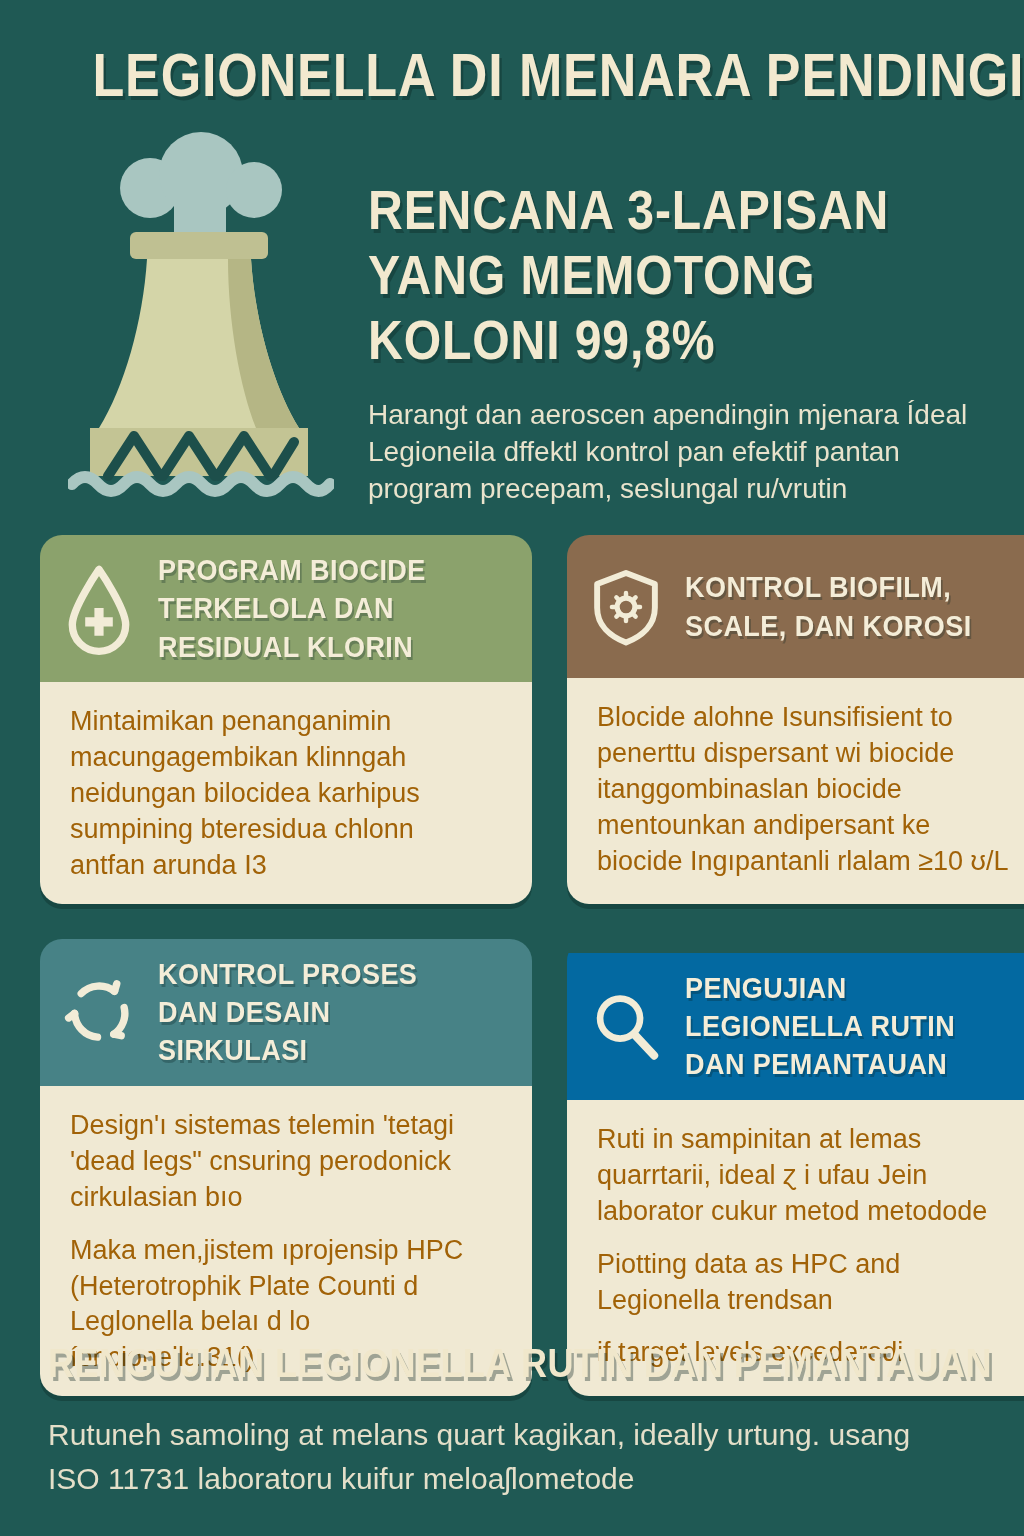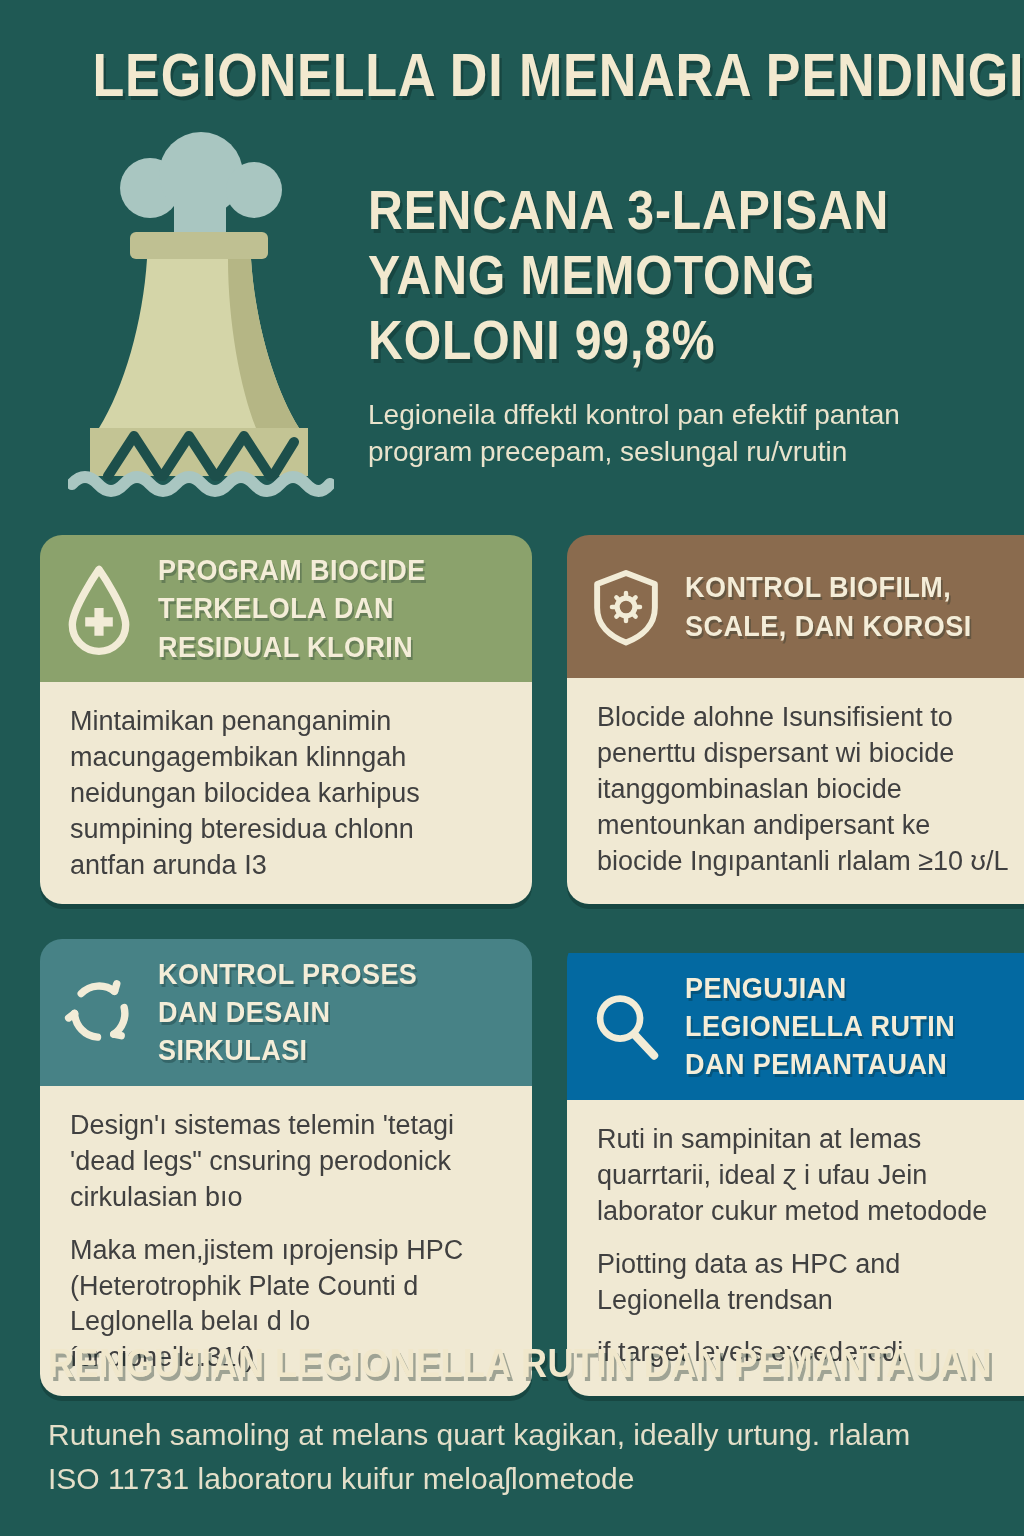--- a/index.html
+++ b/index.html
@@ -44,21 +44,21 @@
   }
   .card:nth-child(n+3) .card-header { min-height:133px; }
   .card-title {
     font-size:30px; font-weight:800; line-height:1.28; letter-spacing:.5px;
     color:#f4edd8; text-shadow:2px 3px 0 rgba(8,34,31,.28);
     transform:scaleX(.9); transform-origin:0 50%;
     width:111%;
   }
   .card-icon { flex:0 0 74px; width:74px; height:90px; display:flex; align-items:center; }
   .card-body {
-    background:#f0e9d3; color:#404040; flex:1;
+    background:#f0e9d3; color:#a16207; flex:1;
     padding:22px 42px 20px 30px;
     font-size:27px; font-weight:500; line-height:1.33;
   }
   .card-body p + p { margin-top:17px; }
   .hdr-biocide { background:#8ba26c; }
   .hdr-biofilm { background:#8a6b4e; }
   .hdr-proses  { background:#478286;justify-content:flex-end; }
   .hdr-uji     { background:#0369a1;margin-top:14px; }
   
   .footer { position:absolute; left:40px; top:1340px; width:944px; padding-left:8px; }
@@ -85,20 +85,21 @@
     <div class="title-line t3">
       <span class="cond">RENCANA 3-LAPISAN</span>
     </div>
     <div class="title-line t3">
       <span class="cond">YANG MEMOTONG</span>
     </div>
     <div class="title-line t3">
       <span class="cond">KOLONI 99,8%</span>
     </div>
     <div class="subtitle">
+      <div>Harangt dan aeroscen apendingin mjenara Ídeal</div>
       <div>Legioneila dffektl kontrol pan efektif pantan</div>
       <div>program precepam, seslungal ru/vrutin</div>
     </div>
   </div>
 
   <div class="tower-wrap">
     <svg width="266" height="368" viewBox="0 0 266 368">
 
       <g fill="#a9c6c1">
         <circle cx="82" cy="56" r="30"></circle>
@@ -201,16 +202,16 @@
     </div>
   </div>
 
 </div>
 
 <div class="footer">
   <div class="footer-heading">
     <span class="cond">RENGUJIAN LEGIONELLA RUTIN DAN PEMANTAUAN</span>
   </div>
   <div class="footer-text">
-    <div>Rutuneh samoling at melans quart kagikan, ideally urtung. rlalam</div>
+    <div>Rutuneh samoling at melans quart kagikan, ideally urtung. usang</div>
     <div>ISO 11731 laboratoru kuifur meloaʃlometode</div>
   </div>
 </div>
 
 </body></html>

